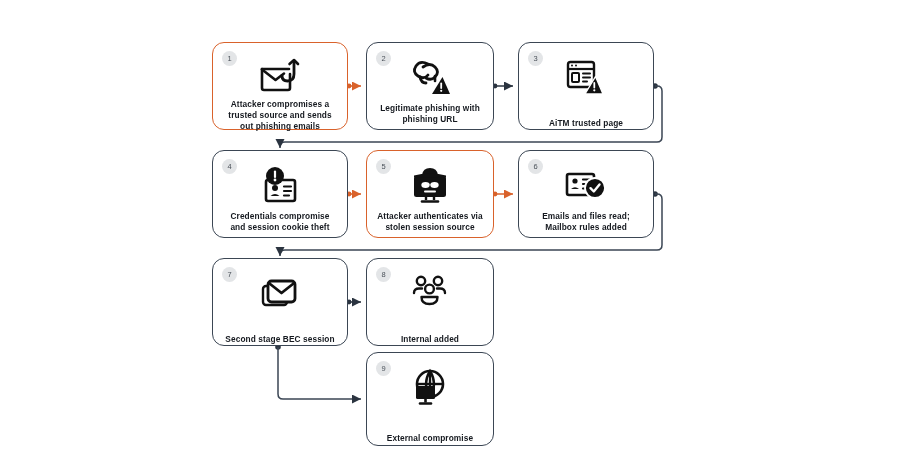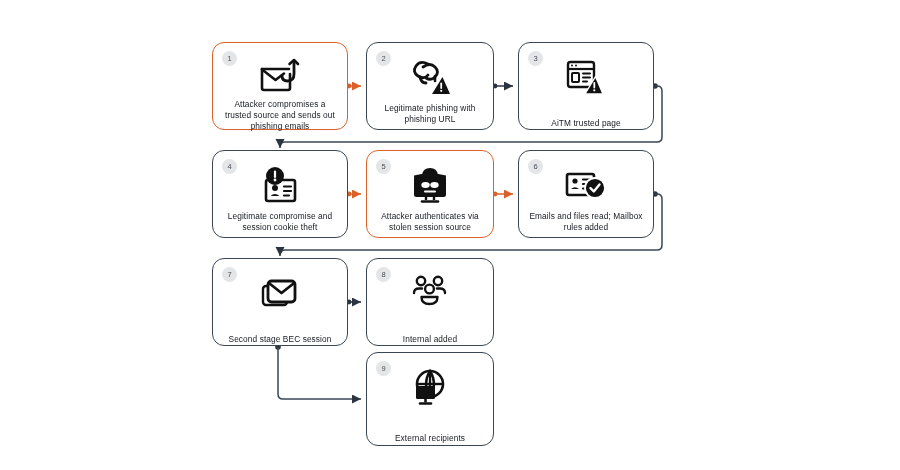--- a/index.html
+++ b/index.html
@@ -45,21 +45,21 @@
   }
   .node-icon svg{display:block;}
 
   .node-label{
     margin-top:6px;
     padding:0 9px;
     font-size:8.3px;
     line-height:11px;
     text-align:center;
     color:#15191f;
-    font-weight:400;
+    font-weight:700;
     letter-spacing:.1px;
   }
 
   
   #n1{left:212px;top:42px;width:136px;height:88px;}
   #n2{left:366px;top:42px;width:128px;height:88px;}
   #n3{left:518px;top:42px;width:136px;height:88px;}
   #n4{left:212px;top:150px;width:136px;height:88px;}
   #n5{left:366px;top:150px;width:128px;height:88px;}
   #n6{left:518px;top:150px;width:136px;height:88px;}
@@ -182,21 +182,21 @@
       <svg width="42" height="38" viewBox="0 0 42 38" fill="none">
         <rect x="7" y="14" width="29" height="21" rx="2" stroke="#111" stroke-width="2.6"></rect>
         <circle cx="16" cy="22" r="3" fill="#111"></circle>
         <path d="M11.5 30 Q16 26 20.5 30 Z" fill="#111"></path>
         <path d="M25 20.5 L32 20.5 M25 25 L32 25 M25 29.5 L30 29.5" stroke="#111" stroke-width="2.2" stroke-linecap="round"></path>
         <circle cx="16" cy="10" r="9" fill="#111"></circle>
         <path d="M16 5.5 L16 11" stroke="#fff" stroke-width="2.2" stroke-linecap="round"></path>
         <circle cx="16" cy="14" r="1.4" fill="#fff"></circle>
       </svg>
     </span>
-    <span class="node-label">Legitimate compromise and session cookie theft</span>
+    <span class="node-label">Credentials compromise and session cookie theft</span>
   </div>
 
   <div class="node accent" id="n5">
     <span class="badge">5</span>
     <span class="node-icon">
       <svg width="46" height="38" viewBox="0 0 46 38" fill="none">
         <rect x="7" y="10" width="32" height="21" rx="2.5" fill="#111"></rect>
         <path d="M19 31 L19 34 M27 31 L27 34" stroke="#111" stroke-width="2.4"></path>
         <path d="M15 35.5 L31 35.5" stroke="#111" stroke-width="2.6" stroke-linecap="round"></path>
         <path d="M23 2 Q16 2 15 9 L31 9 Q30 2 23 2 Z" fill="#111"></path>
@@ -258,16 +258,16 @@
       <svg width="44" height="38" viewBox="0 0 44 38" fill="none">
         <circle cx="22" cy="16" r="13" stroke="#111" stroke-width="2.6" fill="none"></circle>
         <path d="M22 3 L22 29" stroke="#111" stroke-width="2.4"></path>
         <path d="M9 16 L35 16" stroke="#111" stroke-width="2.4"></path>
         <path d="M22 3 Q14 16 22 29 Q30 16 22 3 Z" stroke="#111" stroke-width="2.4" fill="none"></path>
         <rect x="8" y="18" width="19" height="13" rx="1.5" fill="#111"></rect>
         <path d="M17.5 31 L17.5 34.5" stroke="#111" stroke-width="2.6"></path>
         <path d="M12 35.5 L23 35.5" stroke="#111" stroke-width="2.6" stroke-linecap="round"></path>
       </svg>
     </span>
-    <span class="node-label">External recipients</span>
+    <span class="node-label">External compromise</span>
   </div>
 
 </div>
 
 </body></html>

